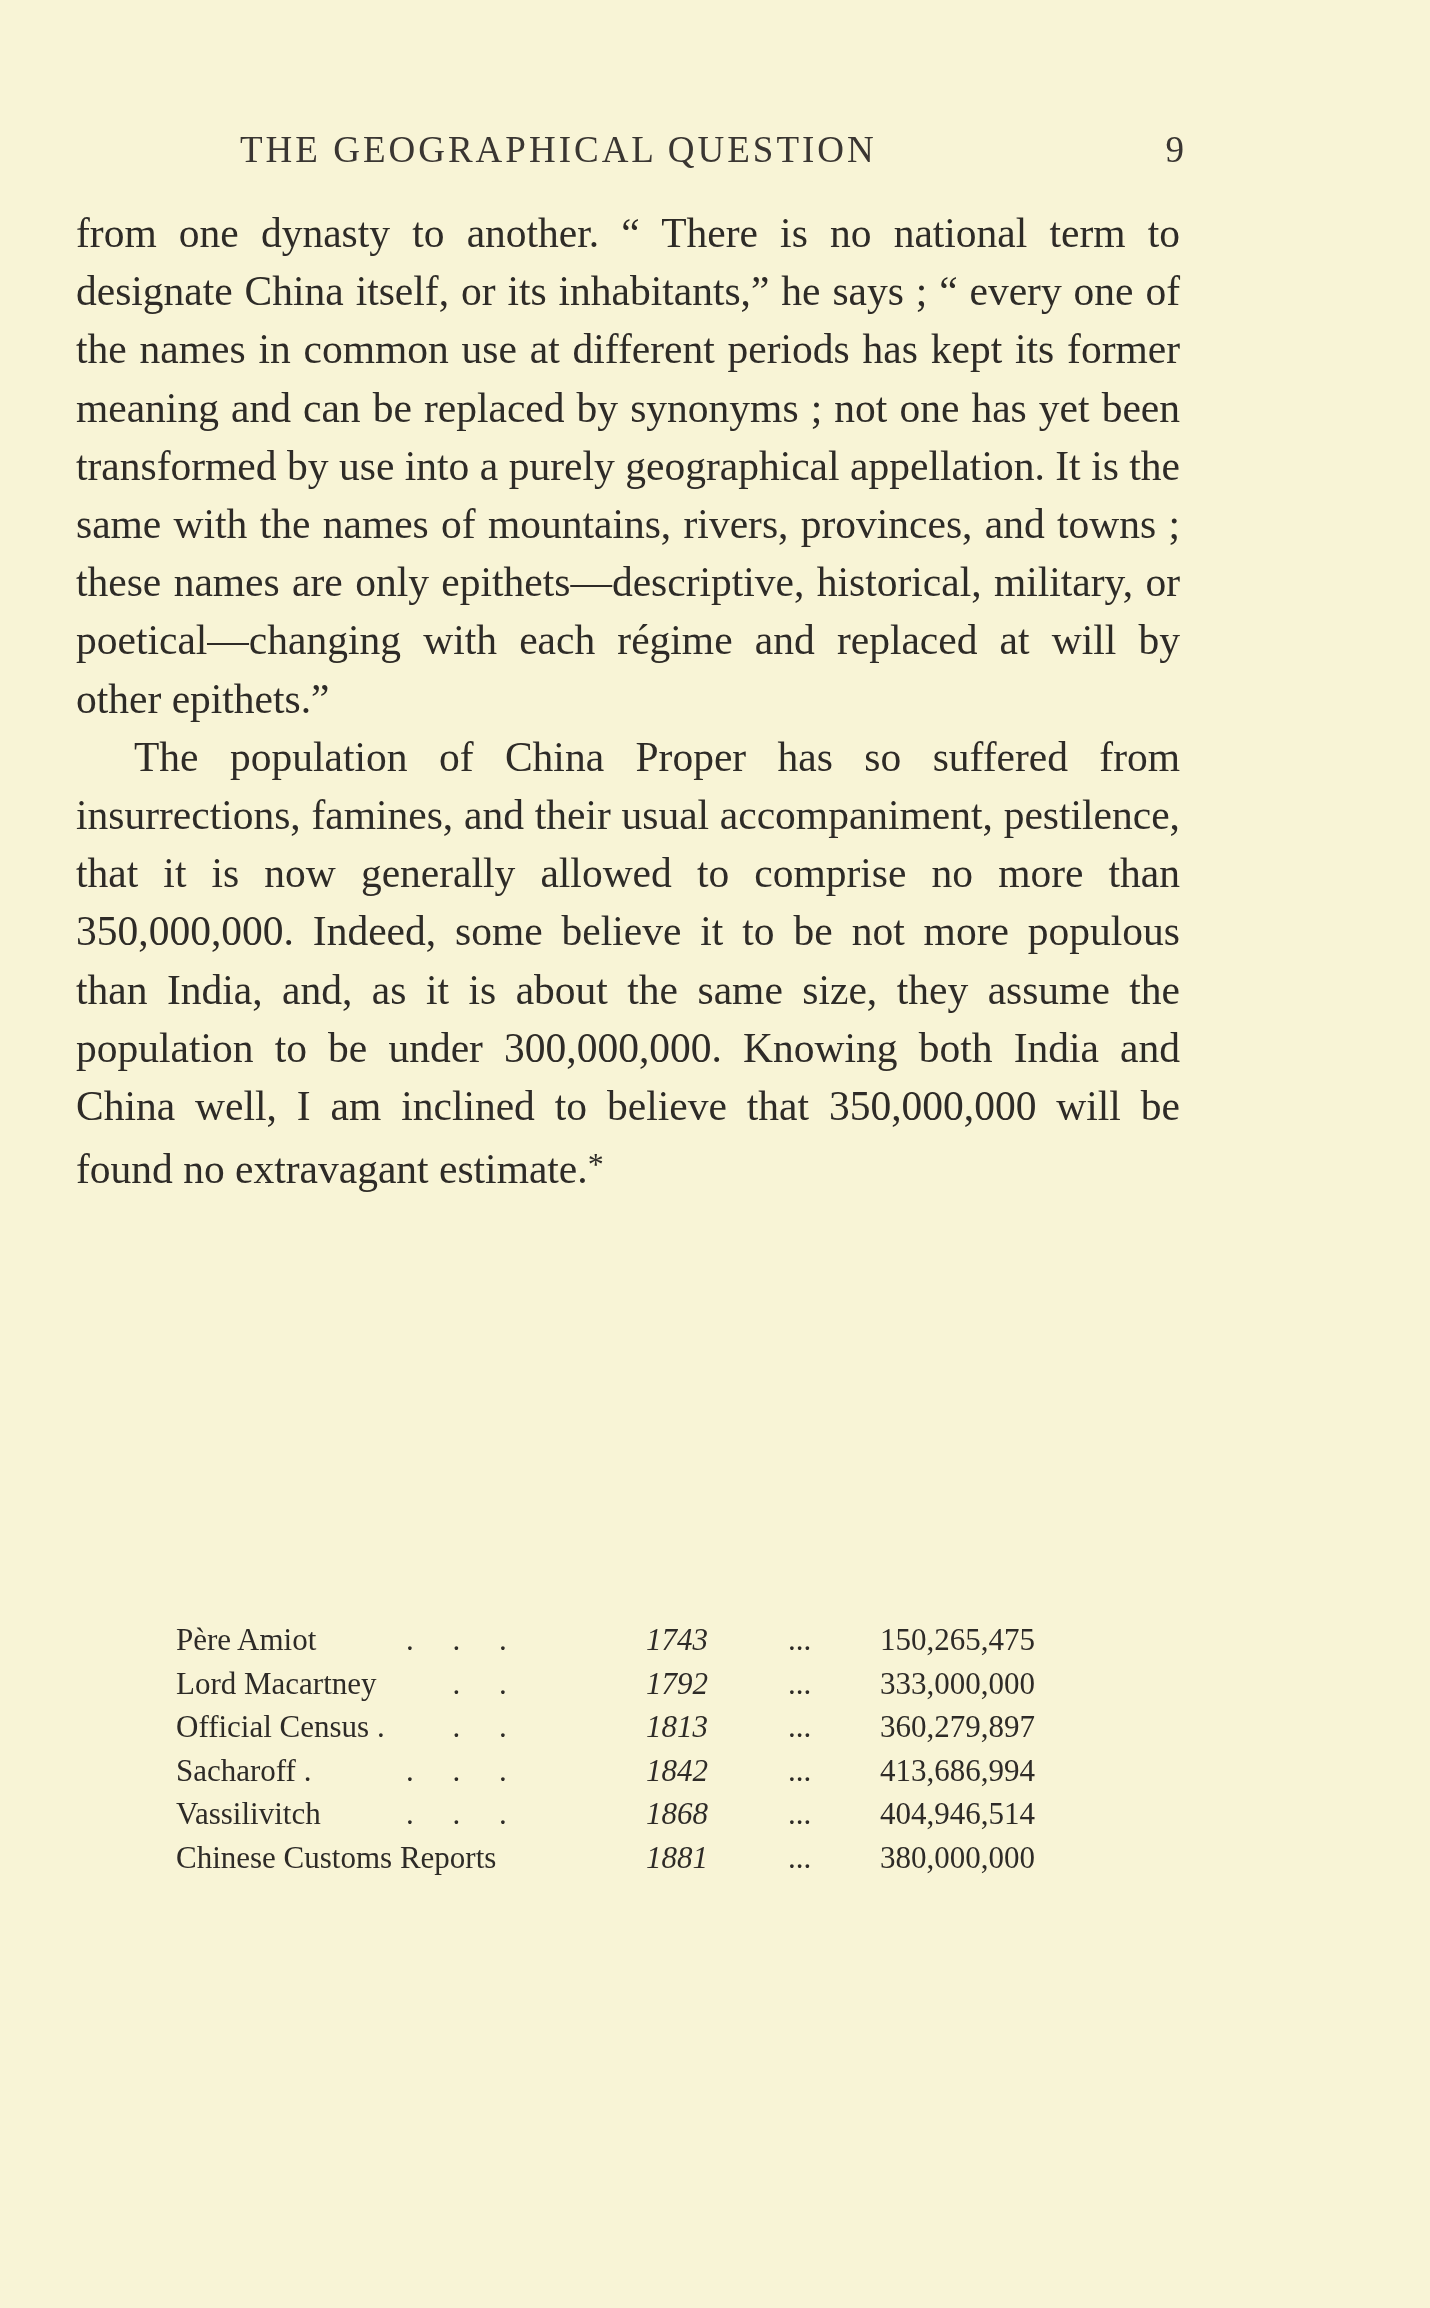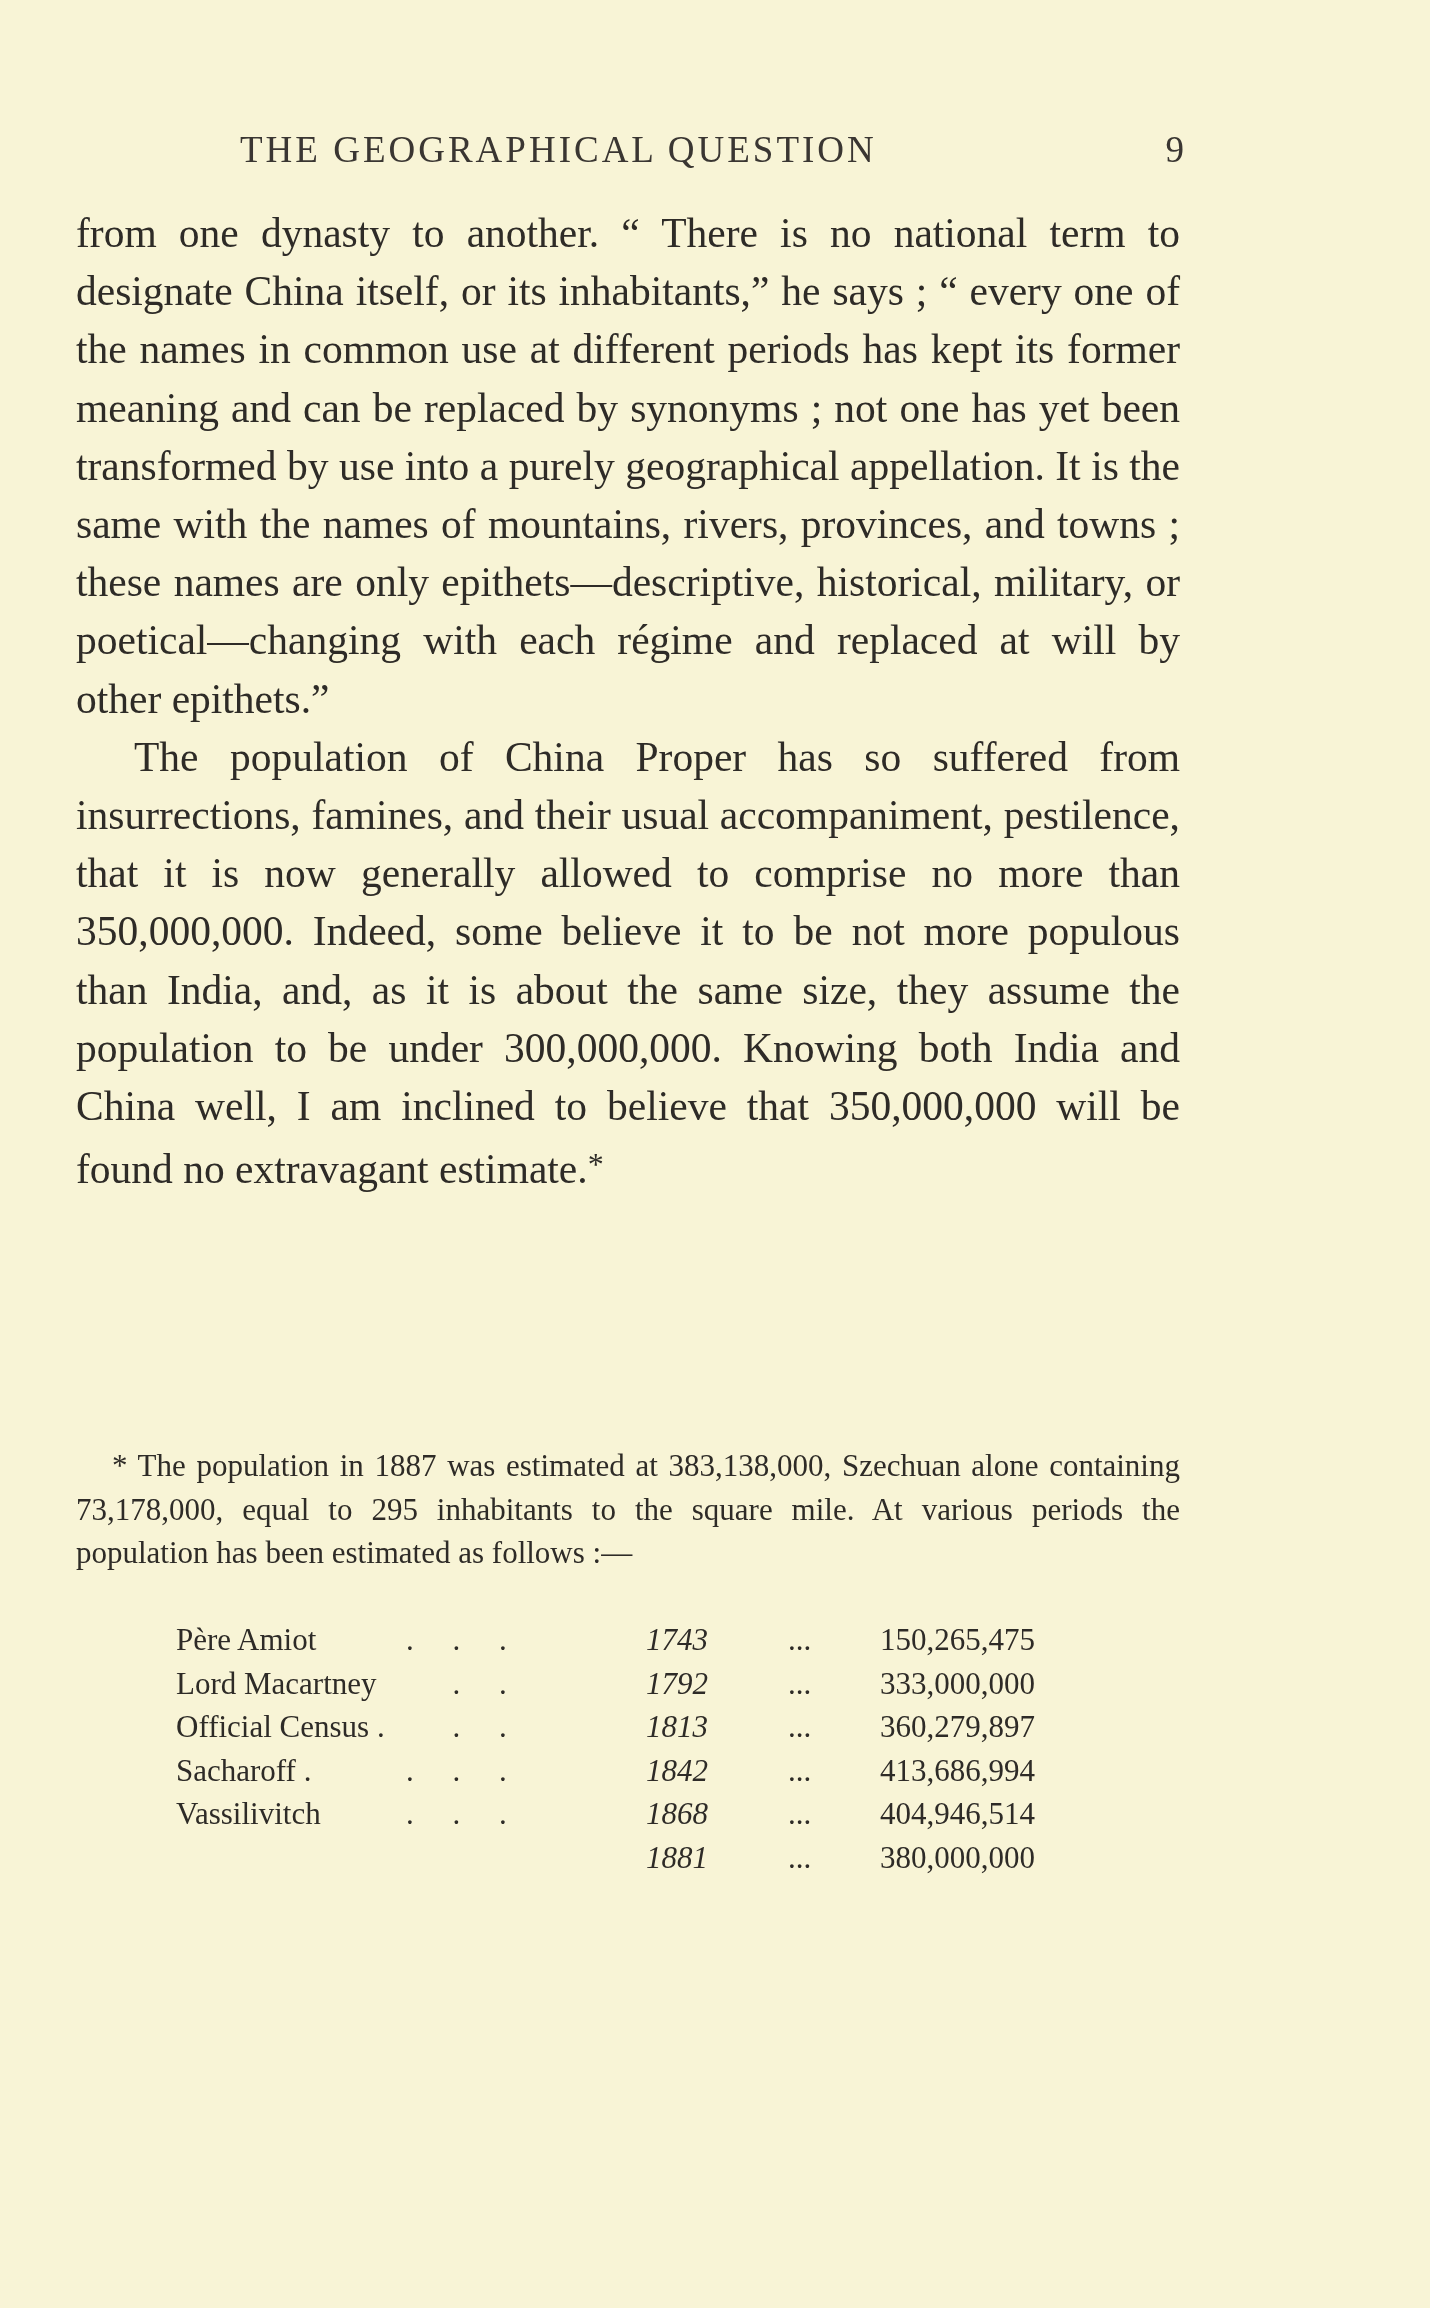--- a/index.html
+++ b/index.html
@@ -61,23 +61,20 @@
   <div class="running-head">
     <span class="title">THE GEOGRAPHICAL QUESTION</span>
     <span class="pnum">9</span>
   </div>
 
   <div class="body-text">
     <p><span>from one dynasty to another. “ There is no national term to designate China itself, or its inhabitants,” he says ; “ every one of the names in common use at different periods has kept its former meaning and can be replaced by synonyms ; not one has yet been transformed by use into a purely geographical appellation. It is the same with the names of mountains, rivers, provinces, and towns ; these names are only epithets—descriptive, historical, military, or poetical—changing with each</span> <span class="it">régime</span> <span>and replaced at will by other epithets.”</span></p>
     <p><span>The population of China Proper has so suffered from insurrections, famines, and their usual accompaniment, pestilence, that it is now generally allowed to comprise no more than 350,000,000. Indeed, some believe it to be not more populous than India, and, as it is about the same size, they assume the population to be under 300,000,000. Knowing both India and China well, I am inclined to believe that 350,000,000 will be found no extravagant estimate.</span><span class="sup">*</span></p>
   </div>
 
-  <div class="footnote">
-    <p class="intro">* The population in 1887 was estimated at 383,138,000, Szechuan alone containing 73,178,000, equal to 295 inhabitants to the square mile. At various periods the population has been estimated as follows :—</p>
-  </div>
 
   <div class="pop-table">
     <div class="pop-row">
       <span class="c-name">Père Amiot</span>
       <span class="c-dots" style="white-space:pre">.     .     .</span>
       <span class="c-year">1743</span>
       <span class="c-ell">...</span>
       <span class="c-val">150,265,475</span>
     </div>
     <div class="pop-row">
@@ -102,20 +99,21 @@
       <span class="c-val">413,686,994</span>
     </div>
     <div class="pop-row">
       <span class="c-name">Vassilivitch</span>
       <span class="c-dots" style="white-space:pre">.     .     .</span>
       <span class="c-year">1868</span>
       <span class="c-ell">...</span>
       <span class="c-val">404,946,514</span>
     </div>
     <div class="pop-row">
+      <span class="c-name">Chinese Customs Reports</span>
       <span class="c-dots" style="white-space:pre"></span>
       <span class="c-year">1881</span>
       <span class="c-ell">...</span>
       <span class="c-val">380,000,000</span>
     </div>
   </div>
 
 
 </div>
 

